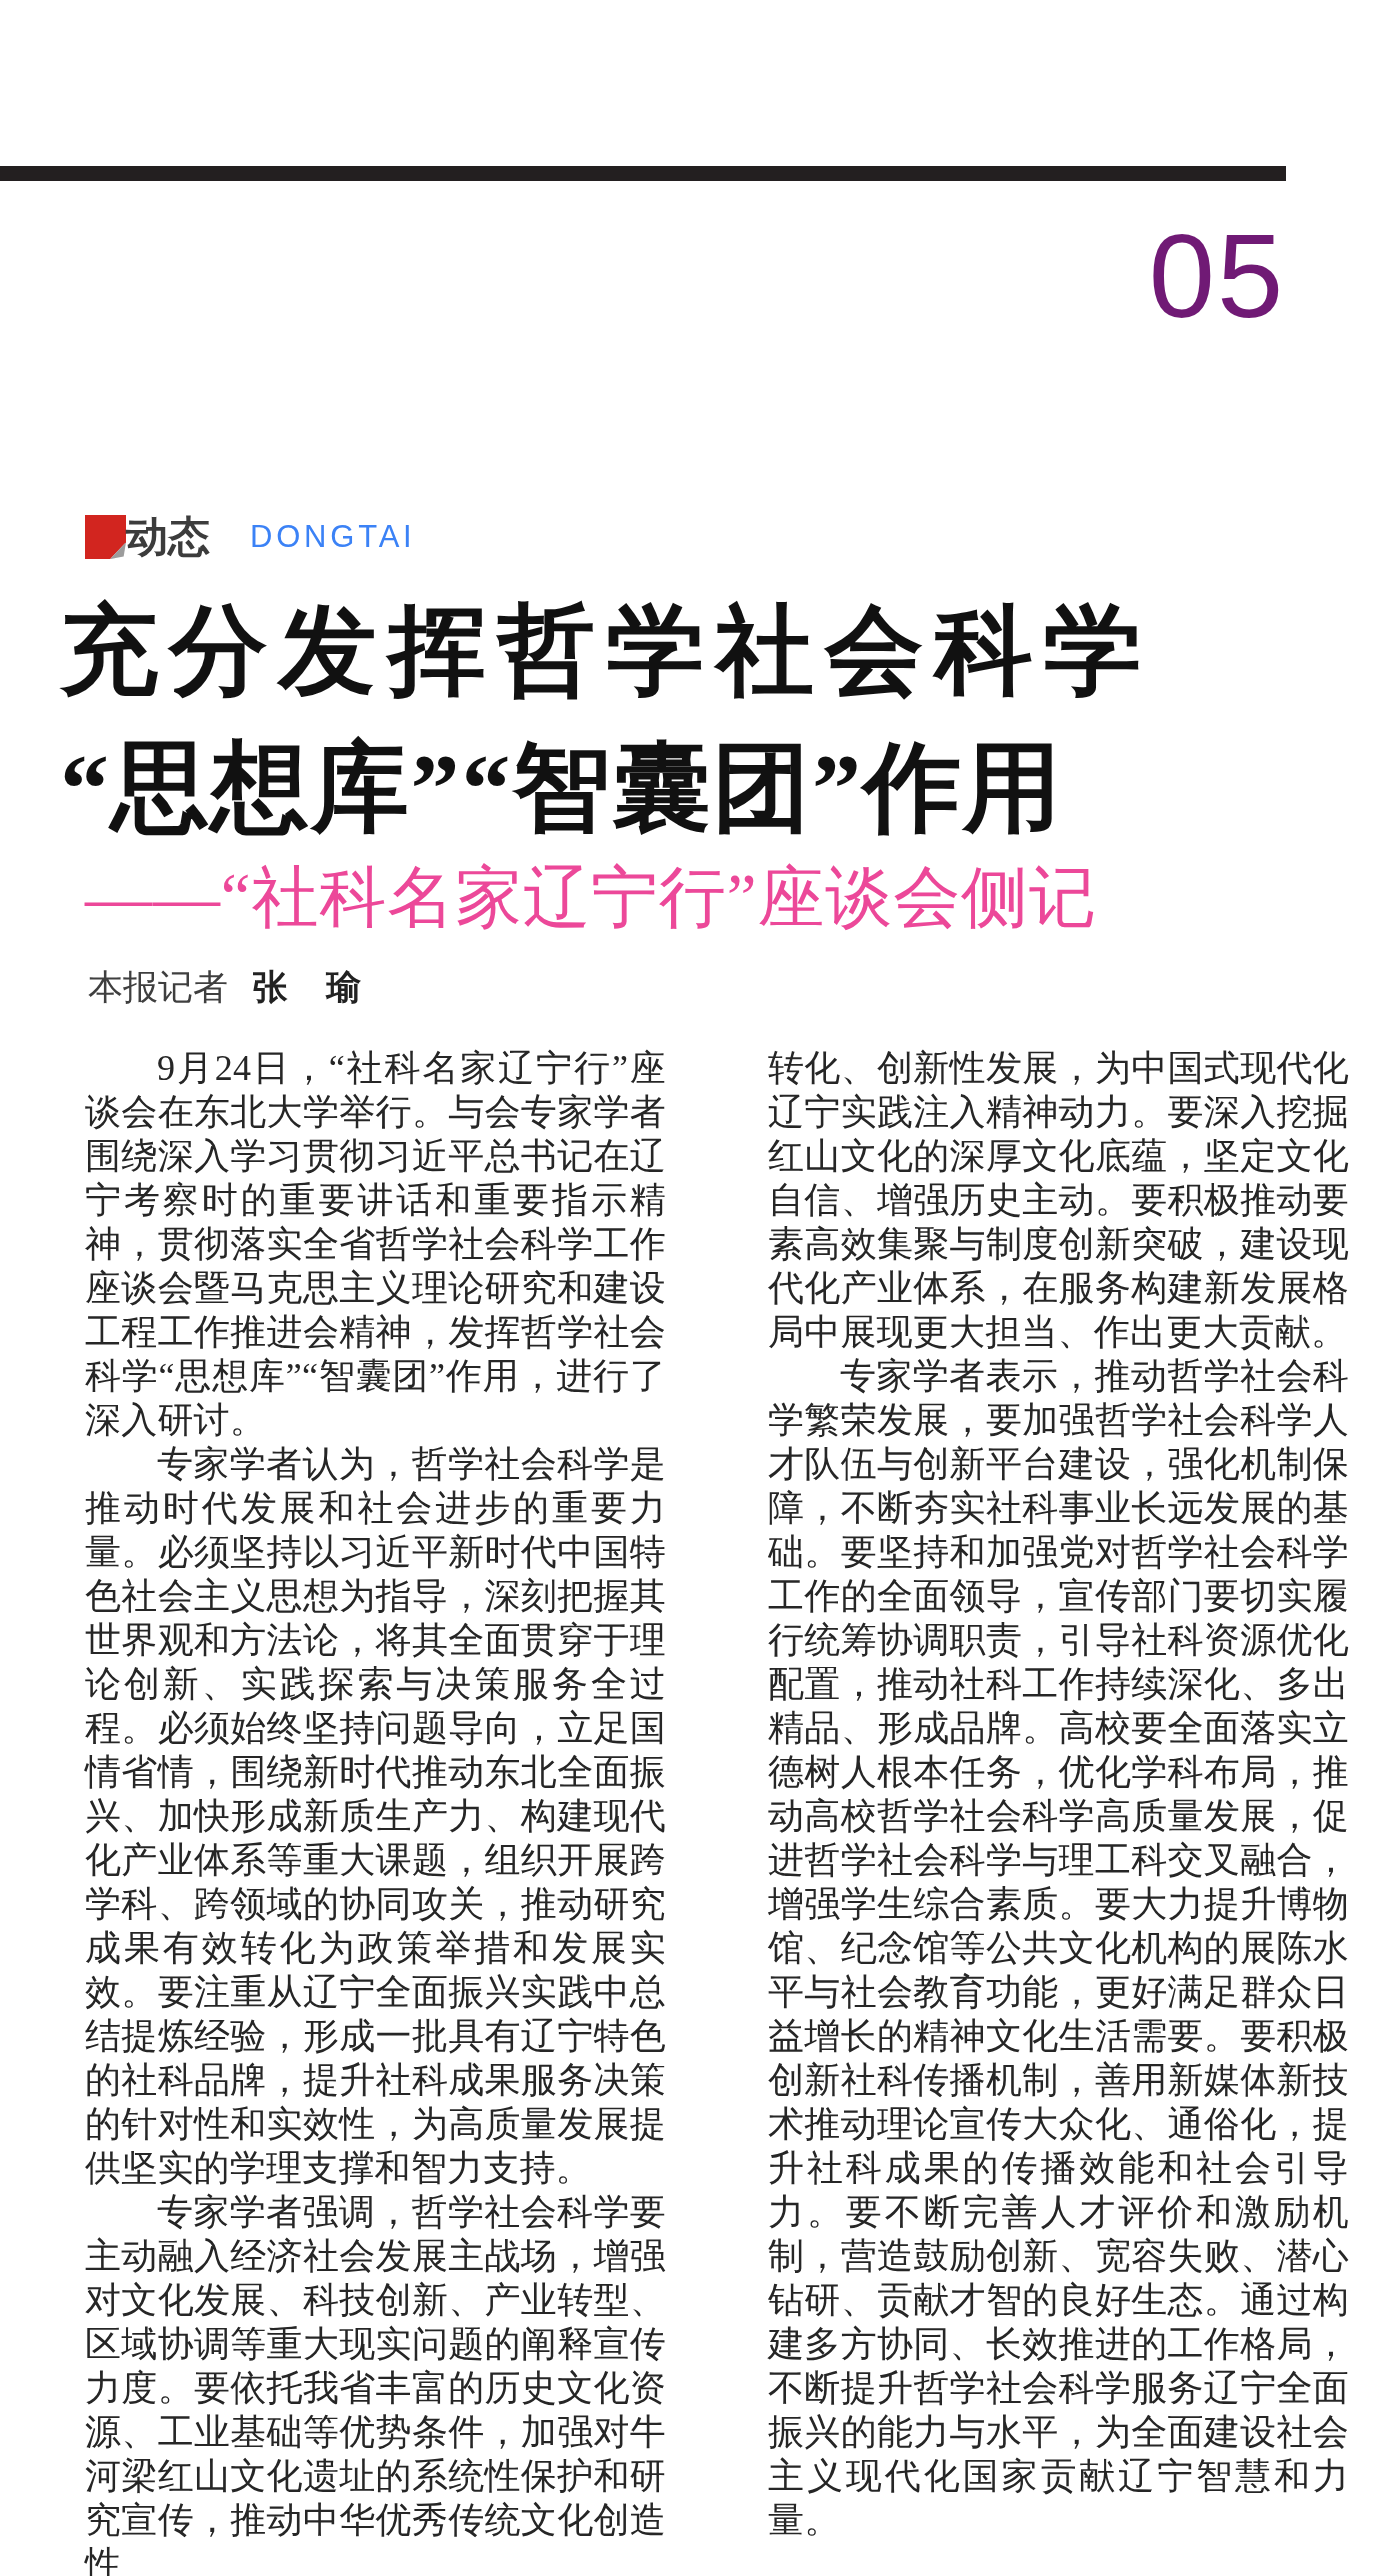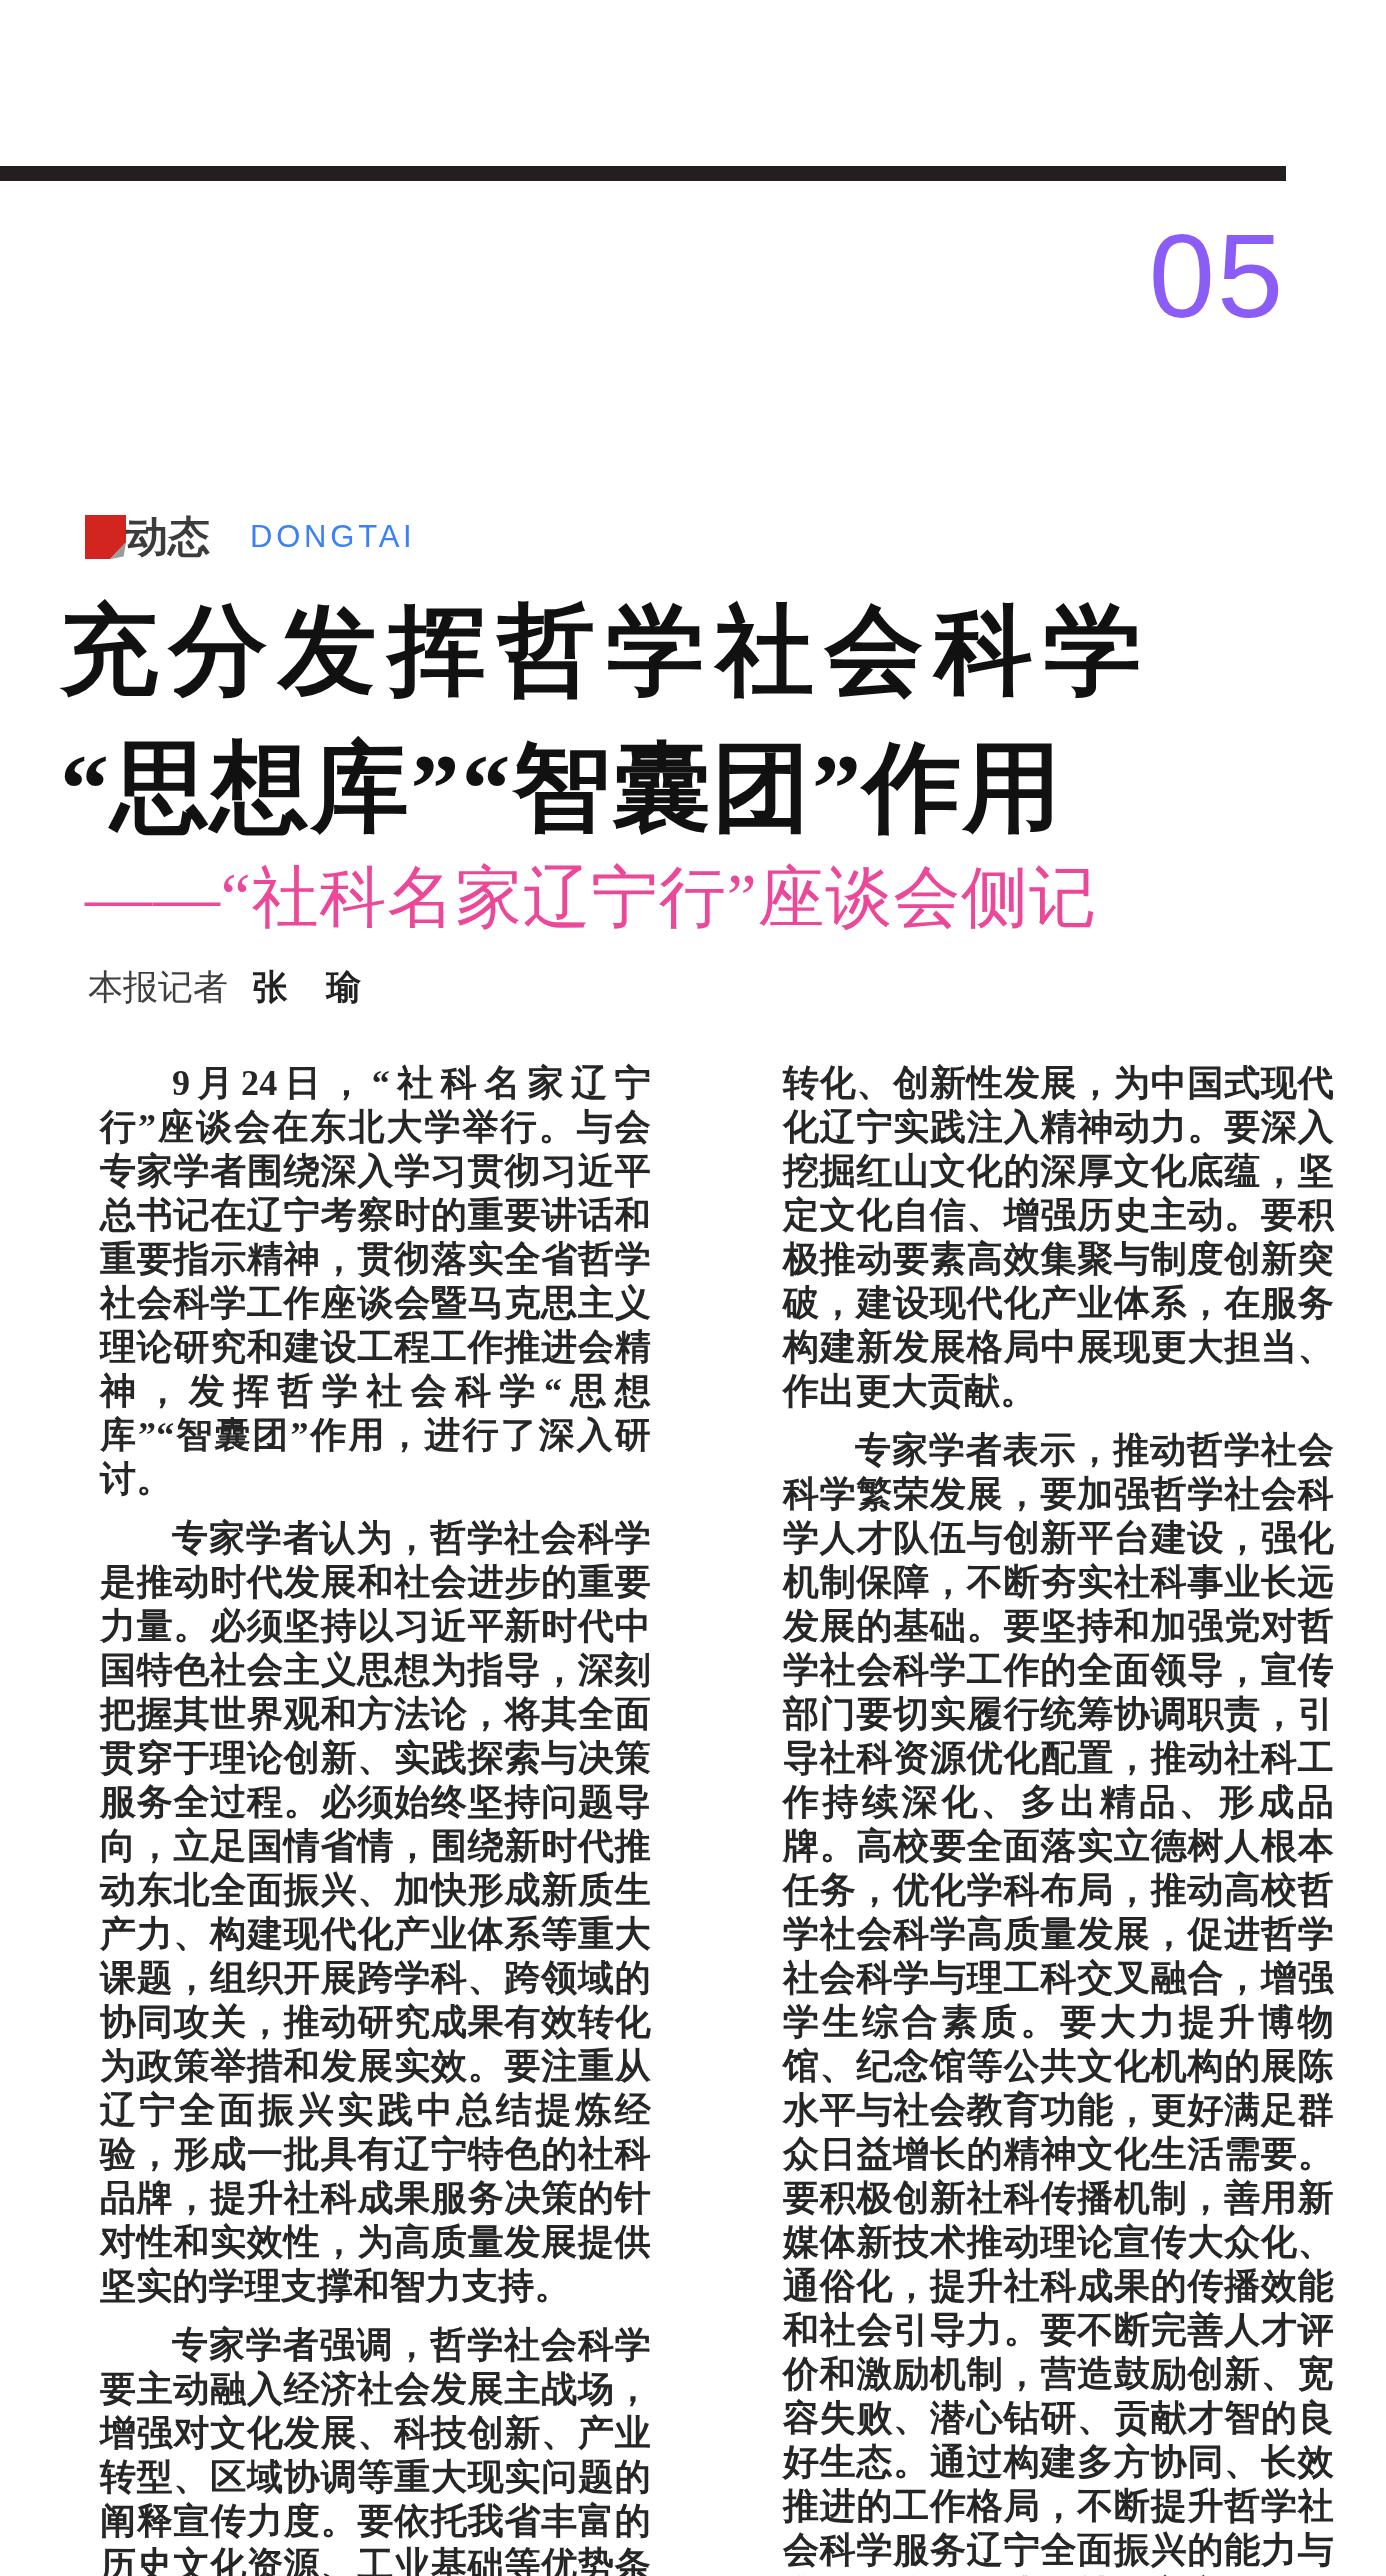--- a/index.html
+++ b/index.html
@@ -19,21 +19,21 @@
   .top-bar {
     position: absolute; left: 0; top: 166px;
     width: 1286px; height: 15px;
     background: #231f20;
   }
   .page-number {
     position: absolute; top: 216px; left: 1110px; width: 175px;
     text-align: right;
     font-family: "Liberation Sans", "DejaVu Sans", sans-serif;
     font-size: 119px; line-height: 120px; font-weight: 500;
-    color: #8b5cf6; letter-spacing: 1.9px;
+    color: #701a75; letter-spacing: 1.9px;
   }
 
   
   .section-header {
     position: absolute; left: 85px; top: 515px;
     display: flex; align-items: center; 
   }
   .flag-icon { width: 41px; height: 44px; flex: 0 0 auto; }
   .section-cn {
     font-family: "Liberation Sans", "DejaVu Sans", sans-serif;
@@ -67,21 +67,21 @@
   
   .body-col {
     position: absolute; top: 1046px; width: 581px;
     font-size: 36px; line-height: 44px;
     color: #262626;
     text-align: justify; text-justify: inter-character;
     letter-spacing: 0.2px;
   }
   .col-left  { left: 85px; }
   .col-right { left: 768px; }
-  .para { margin: 15px; text-indent: 2em; font-weight: bold; }
+  .para { margin: 0; text-indent: 2em; }
   .para.cont { text-indent: 0; }
 </style>
 </head>
 <body>
 
 <div class="page">
 
   <div class="top-bar"></div>
 
   <div class="page-number">05</div>

